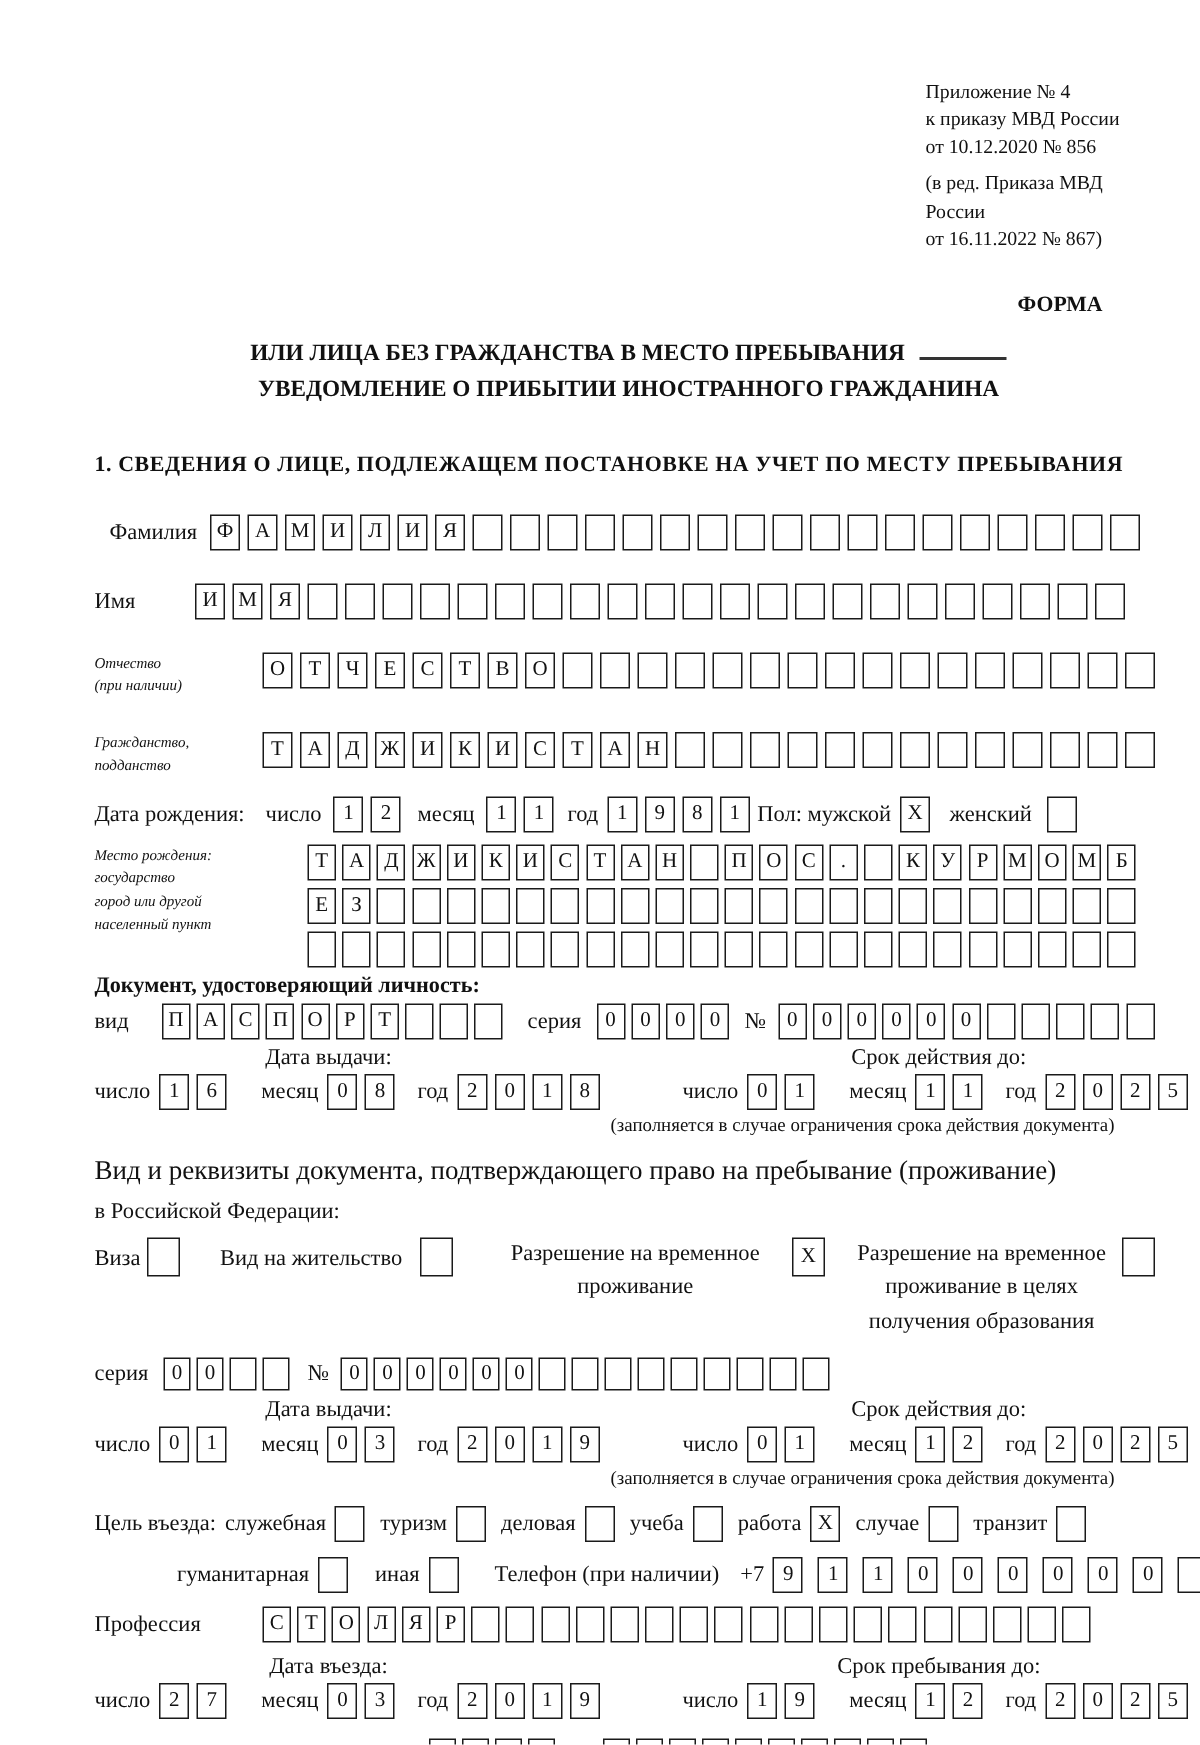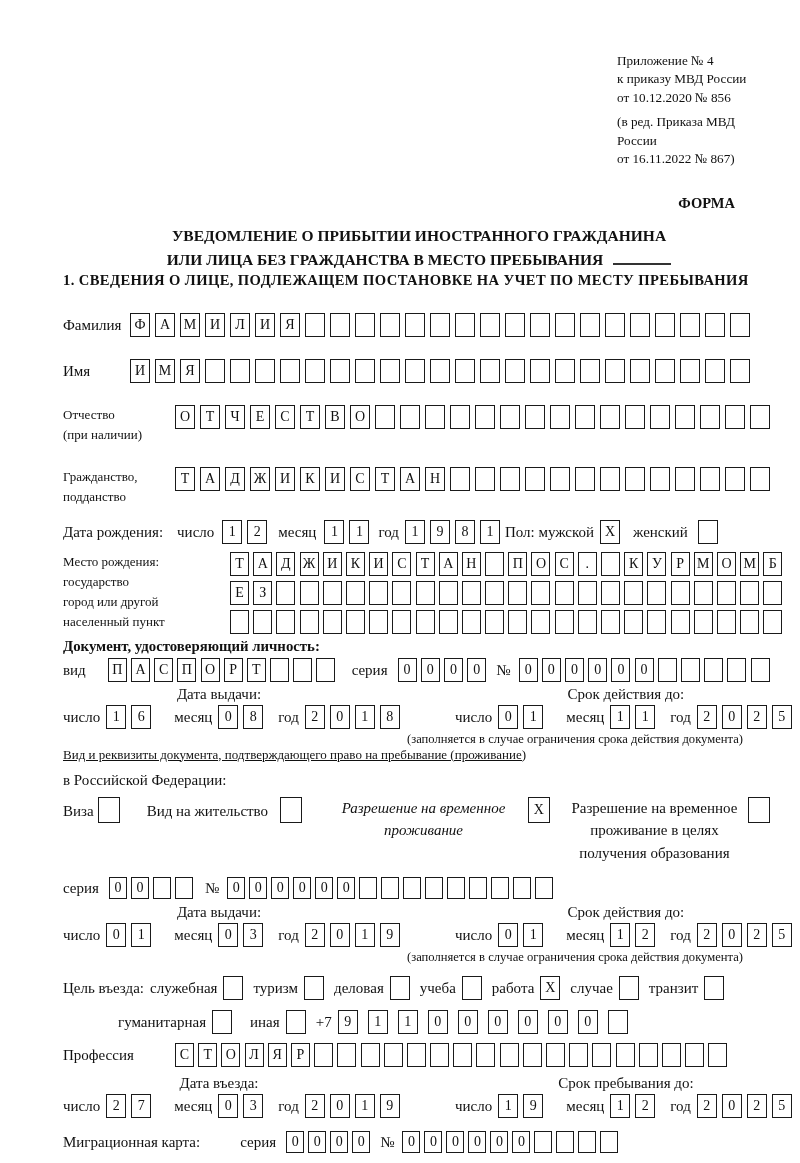--- a/index.html
+++ b/index.html
@@ -6,25 +6,25 @@
   body{width:800px;height:1163px;overflow:hidden;color:#111;
        font-family:"Liberation Serif",serif;}
   .page{padding:52px 25px 0 63px;box-sizing:border-box;}
   
   .top-right{margin-left:554px;font-size:13.2px;line-height:1.4;}
   .top-right .p2{margin-top:6px;}
   .forma{margin-top:26px;margin-right:40px;text-align:right;font-weight:bold;font-size:14.5px;}
   
   .title{margin-top:12px;text-align:center;font-weight:bold;font-size:15.5px;line-height:1.55;}
   .blank-line{display:inline-block;width:58px;border-bottom:2px solid #333;height:14px;margin-left:10px;}
-  .sec-heading{font-weight:bold;font-size:14.6px;letter-spacing:.4px;}
+  .sec-heading{margin-top:30px;font-weight:bold;font-size:14.6px;letter-spacing:.4px;}
   
   .row{display:flex;align-items:flex-start;margin-top:22px;}
   .lbl{font-size:15px;line-height:24px;white-space:nowrap;}
-  .lblcol{font-size:13px;line-height:1.55;flex-shrink:0;}
+  .lblcol{font-size:10px;line-height:1.55;flex-shrink:0;font-style:italic;}
   .cells{display:flex;flex-wrap:nowrap;}
   .cell{box-sizing:border-box;width:20px;height:24px;border:1.7px solid #1a1a1a;margin-right:5px;
         display:flex;align-items:center;justify-content:center;font-size:14px;background:#fff;flex-shrink:0;}
   .tight .cell{width:19px;margin-right:4.2px;}
   .small .cell{width:18px;height:22px;margin-right:4px;}
   .cb{width:22px;height:26px;}
   .w67{width:67px;flex-shrink:0;}
   .w112{width:112px;flex-shrink:0;}
   .w142{width:142px;flex-shrink:0;}
   .stack>.cells{margin-top:0;}
@@ -33,27 +33,27 @@
   .dates{display:flex;margin-top:4px;}
   .dcol-left{width:392px;flex-shrink:0;}
   .dcol-right{flex:1;}
   .dhead{text-align:center;font-size:15px;}
   .dcol-left .dhead{margin-left:-80px;}
   .dcol-right .dhead{margin-left:-10px;}
   .dgroup{display:flex;align-items:center;margin-top:2px;}
   .dgroup .lbl{margin-right:6px;}
   .dgroup .cells{margin-right:10px;}
   .dnote{font-size:12.6px;margin-top:3px;white-space:nowrap;margin-left:-48px;}
-  .intro{font-size:13px;text-decoration:underline;}
+  .intro{font-size:18px;margin-top:12px;}
   .intro2{font-size:15px;margin-top:9px;}
   
   .optrow{display:flex;align-items:flex-start;margin-top:8px;}
   .optrow .lbl{line-height:28px;}
   .optlabel{font-size:15px;text-align:center;line-height:1.5;}
-  .w196{width:196px;font-style:italic;}
+  .w196{width:196px;}
   .w170{width:170px;}
   .purpose .lbl{line-height:26px;margin-right:6px;}
   .purpose .cell{margin-right:10px;}
   .gap8{margin-left:8px;}
   .gap14{margin-left:14px;}
 </style>
 </head>
 <body>
 
 <div class="page">
@@ -61,27 +61,27 @@
   <div class="top-right">
     <div>Приложение № 4</div>
     <div>к приказу МВД России</div>
     <div>от 10.12.2020 № 856</div>
     <div class="p2">(в ред. Приказа МВД России</div>
     <div>от 16.11.2022 № 867)</div>
   </div>
   <div class="forma">ФОРМА</div>
 
   <div class="title">
+    <div><span>ИЛИ ЛИЦА БЕЗ ГРАЖДАНСТВА В МЕСТО ПРЕБЫВАНИЯ</span><span class="blank-line"></span></div>
     <div>УВЕДОМЛЕНИЕ О ПРИБЫТИИ ИНОСТРАННОГО ГРАЖДАНИНА</div>
-    <div><span>ИЛИ ЛИЦА БЕЗ ГРАЖДАНСТВА В МЕСТО ПРЕБЫВАНИЯ</span><span class="blank-line"></span></div>
   </div>
 
   <div class="sec-heading">1. СВЕДЕНИЯ О ЛИЦЕ, ПОДЛЕЖАЩЕМ ПОСТАНОВКЕ НА УЧЕТ ПО МЕСТУ ПРЕБЫВАНИЯ</div>
 
-  <div class="row" style="margin-top:24px;">
+  <div class="row" style="margin-top:24px;justify-content:center;">
     <div class="lbl w67">Фамилия</div>
     <div class="cells">
         <span class="cell">Ф</span>
         <span class="cell">А</span>
         <span class="cell">М</span>
         <span class="cell">И</span>
         <span class="cell">Л</span>
         <span class="cell">И</span>
         <span class="cell">Я</span>
         <span class="cell"></span>
@@ -224,21 +224,21 @@
     <span class="lbl" style="margin-right:6px;">Пол: мужской</span>
     <div class="cells">
         <span class="cell">X</span>
       </div>
     <span class="lbl" style="margin:0 10px 0 8px;">женский</span>
     <div class="cells">
         <span class="cell"></span>
       </div>
   </div>
 
-  <div class="row" style="margin-top:8px;gap:25px;">
+  <div class="row" style="margin-top:8px;">
     <div class="lblcol w142">
       <div>Место рождения:</div>
       <div>государство</div>
       <div>город или другой</div>
       <div>населенный пункт</div>
     </div>
     <div class="stack tight">
       <div class="cells">
           <span class="cell">Т</span>
           <span class="cell">А</span>
@@ -539,20 +539,21 @@
 
   <div class="row purpose" style="margin-top:8px;align-items:center;margin-left:55px;">
     <span class="lbl">гуманитарная</span>
     <div class="cells">
         <span class="cell"></span>
       </div>
     <span class="lbl gap8">иная</span>
     <div class="cells">
         <span class="cell"></span>
       </div>
+    <span class="lbl gap14" style="margin-right:14px;">Телефон (при наличии)</span>
     <span class="lbl" style="margin-right:6px;">+7</span>
     <div class="cells">
         <span class="cell">9</span>
         <span class="cell">1</span>
         <span class="cell">1</span>
         <span class="cell">0</span>
         <span class="cell">0</span>
         <span class="cell">0</span>
         <span class="cell">0</span>
         <span class="cell">0</span>

